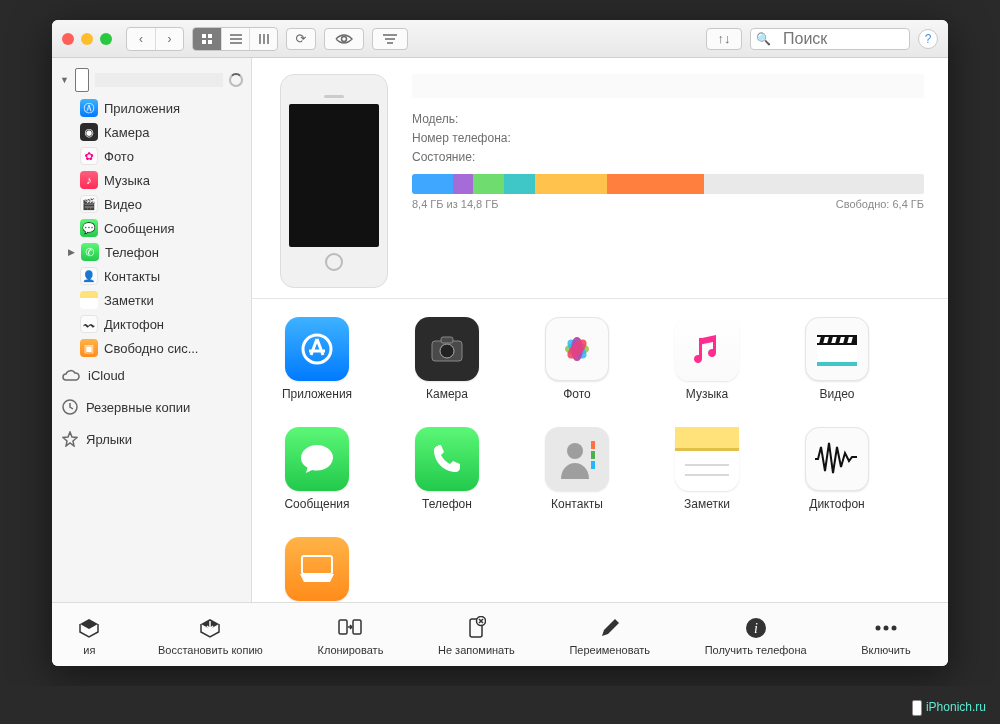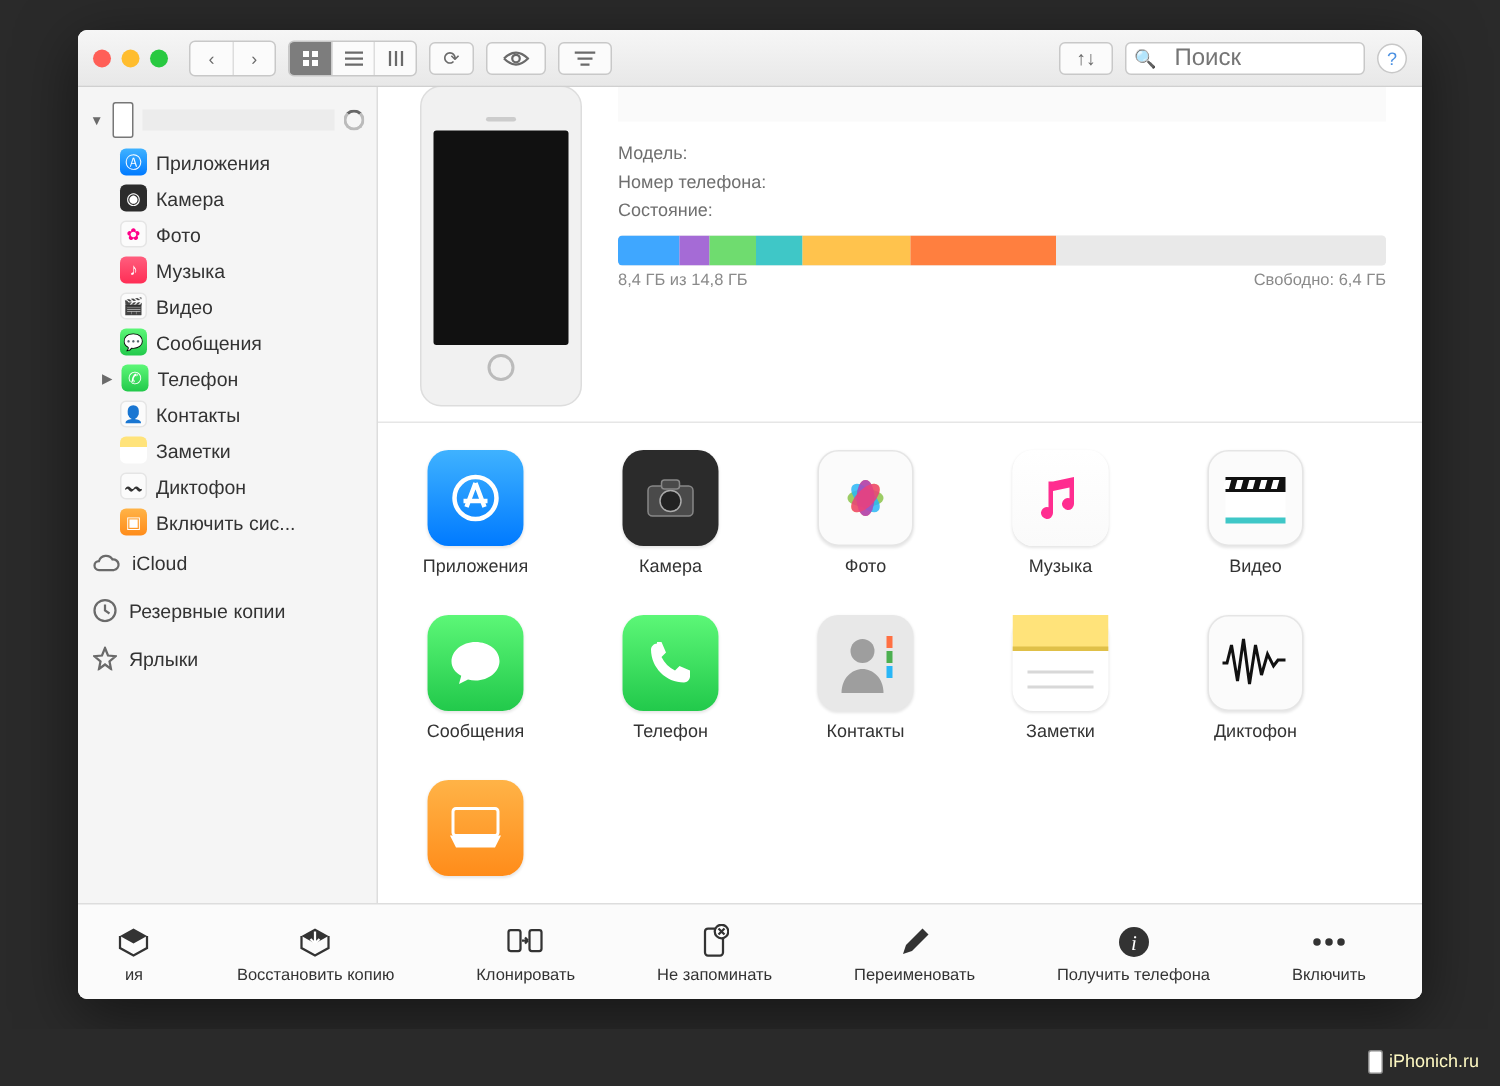--- a/index.html
+++ b/index.html
@@ -30,42 +30,42 @@
   .sidebar { width:200px; background:#f5f5f5; border-right:1px solid #ddd; padding-top:6px; overflow-y:auto; }
   .dev-row { display:flex; align-items:center; gap:6px; font-size:13px; padding:4px 8px; color:#333;}
   .dev-row .disc { font-size:9px; color:#6a6a6a; }
   .spin { width:14px; height:14px; border:2px solid #bbb; border-top-color:#666; border-radius:50%; }
   .tree { margin-left:10px; }
   .sb-item { display:flex; align-items:center; gap:6px; padding:3px 8px 3px 18px; cursor:pointer; font-size:13px; }
   .sb-item .ic { width:18px; height:18px; border-radius:4px; display:flex; align-items:center; justify-content:center; font-size:11px; color:#fff; }
   .sb-item .disc{font-size:9px;color:#6a6a6a;margin-left:-12px;}
   .sb-section { display:flex; align-items:center; gap:8px; padding:8px 10px; font-size:13px; color:#333; cursor:pointer;}
   .sb-section svg{stroke:#6a6a6a;}
-  .main { flex:1; display:flex; flex-direction:column; overflow:hidden;justify-content:flex-end; }
+  .main { flex:1; display:flex; flex-direction:column; overflow:hidden; }
   .info { padding:16px 24px 10px 28px; display:flex; gap:24px; border-bottom:1px solid #e6e6e6; }
   .phone-pic { width:108px; height:214px; background:#f1f1f1; border:1px solid #ddd; border-radius:14px; padding:20px 8px 16px 8px; display:flex; flex-direction:column; align-items:center; gap:6px; }
   .phone-pic .scr{ flex:1; width:100%; background:#111; border-radius:2px; }
   .phone-pic .home{ width:18px; height:18px; border:2px solid #bbb; border-radius:50%; }
   .info-right{ flex:1; font-size:12px; color:#6f6f6f; }
   .info-right .title-placeholder{height:24px; background:#fafafa; margin-bottom:12px;}
   .kv{display:flex; gap:10px; line-height:1.6;}
   .kv .k{width:120px;}
   .wifi-row{display:flex; align-items:center; gap:6px; margin-top:12px; font-size:12px; color:#333;}
   .wifi-row input{accent-color:#1284ff;}
   .storagebar{height:20px; width:100%; border-radius:3px; display:flex; overflow:hidden; margin-top:6px; background:#eaeaea;}
   .storagebar span{display:block; height:100%;}
   .storage-labels{display:flex; justify-content:space-between; color:#8a8a8a; font-size:11px; margin-top:4px;}
   .tiles { padding:18px 24px; display:flex; flex-wrap:wrap; gap:26px 48px; }
   .tile { width:82px; display:flex; flex-direction:column; align-items:center; gap:6px; cursor:pointer; font-size:12px; color:#333;}
   .tile .box{ width:64px; height:64px; border-radius:14px; display:flex; align-items:center; justify-content:center; font-size:30px; color:#fff; box-shadow:0 1px 2px rgba(0,0,0,0.1);}
   
   .bottombar{ height:64px; border-top:1px solid #ddd; background:#fbfbfb; display:flex; align-items:center; justify-content:space-around; padding:0 10px;}
   .bb-item{ display:flex; flex-direction:column; align-items:center; gap:2px; font-size:11px; color:#333; cursor:pointer;}
   .bb-item .bic{ width:28px; height:28px; display:flex; align-items:center; justify-content:center; color:#333;}
-  .watermark{position:fixed; bottom:8px; right:14px; font-size:12px; color:#fef9c3;}
+  .watermark{position:fixed; bottom:8px; right:14px; font-size:12px; color:#5eead4;}
   .ph-ic{width:14px;height:24px;border:1px solid #777;border-radius:2px;display:inline-block;background:#fff;}
   
   .bg-appstore{background:linear-gradient(#3fb2ff,#007aff);} 
   .bg-black{background:#2b2b2b;}
   .bg-white{background:#fbfbfb;border:1px solid #e5e5e5;}
   .bg-music{background:linear-gradient(#ff5e7e,#ff2d55);}
   .bg-green{background:linear-gradient(#5cf777,#22c94b);}
   .bg-orange{background:linear-gradient(#ffb347,#ff8c1a);}
 </style>
 </head>
@@ -176,21 +176,21 @@
         <div class="sb-item">
             <span class="ic" style="background:linear-gradient(#ffe37a 40%,#fff 40%);"></span>
             <span>Заметки</span>
           </div>
         <div class="sb-item">
             <span class="ic bg-white" style="color:#333">〰</span>
             <span>Диктофон</span>
           </div>
         <div class="sb-item">
             <span class="ic bg-orange">▣</span>
-            <span>Включить сис...</span>
+            <span>Свободно сис...</span>
           </div>
       </div>
       <div class="sb-section">
         <svg width="18" height="14" viewBox="0 0 18 14" fill="none" stroke-width="1.5">
             <path d="M4 11a3 3 0 010-6 5 5 0 019-1 3.5 3.5 0 011 7H4z"></path>
           </svg>
         <span>iCloud</span>
       </div>
       <div class="sb-section">
         <svg width="16" height="16" viewBox="0 0 16 16" fill="none" stroke-width="1.5">

